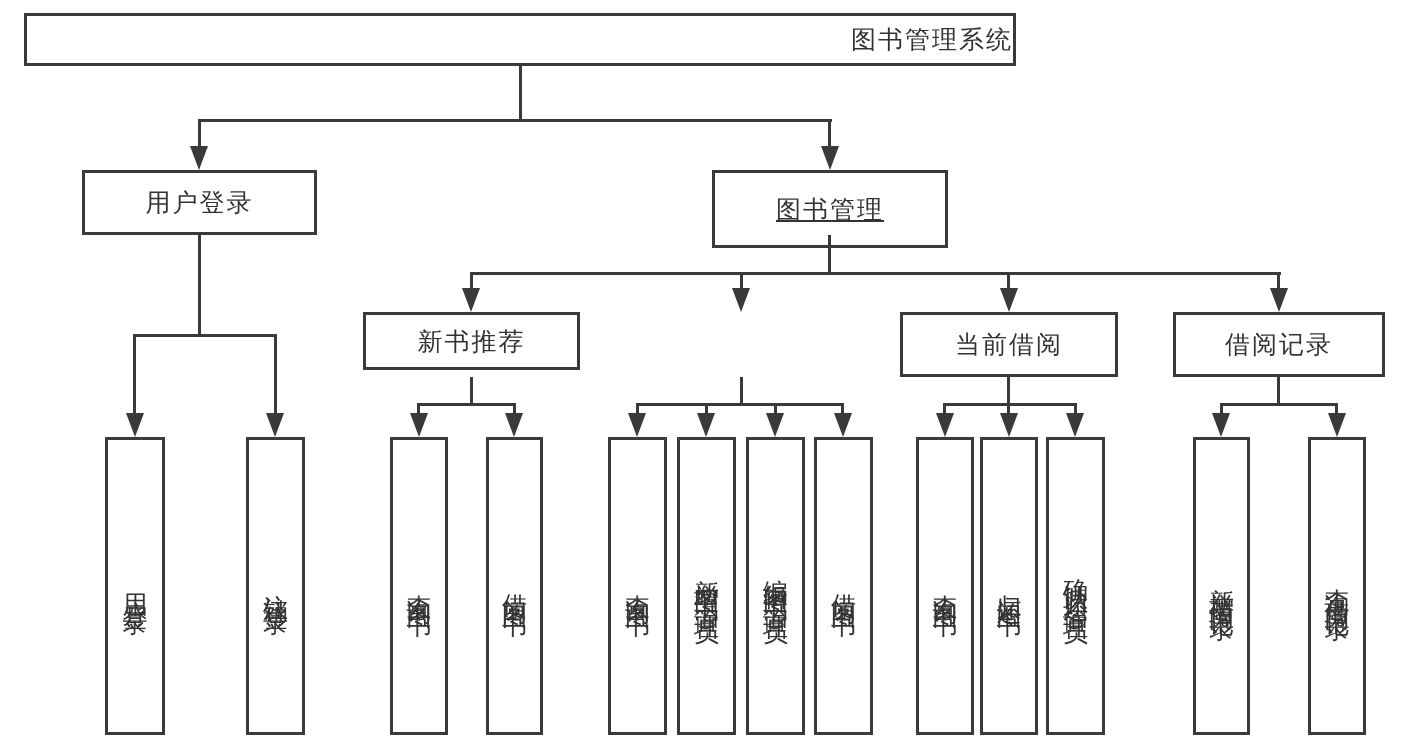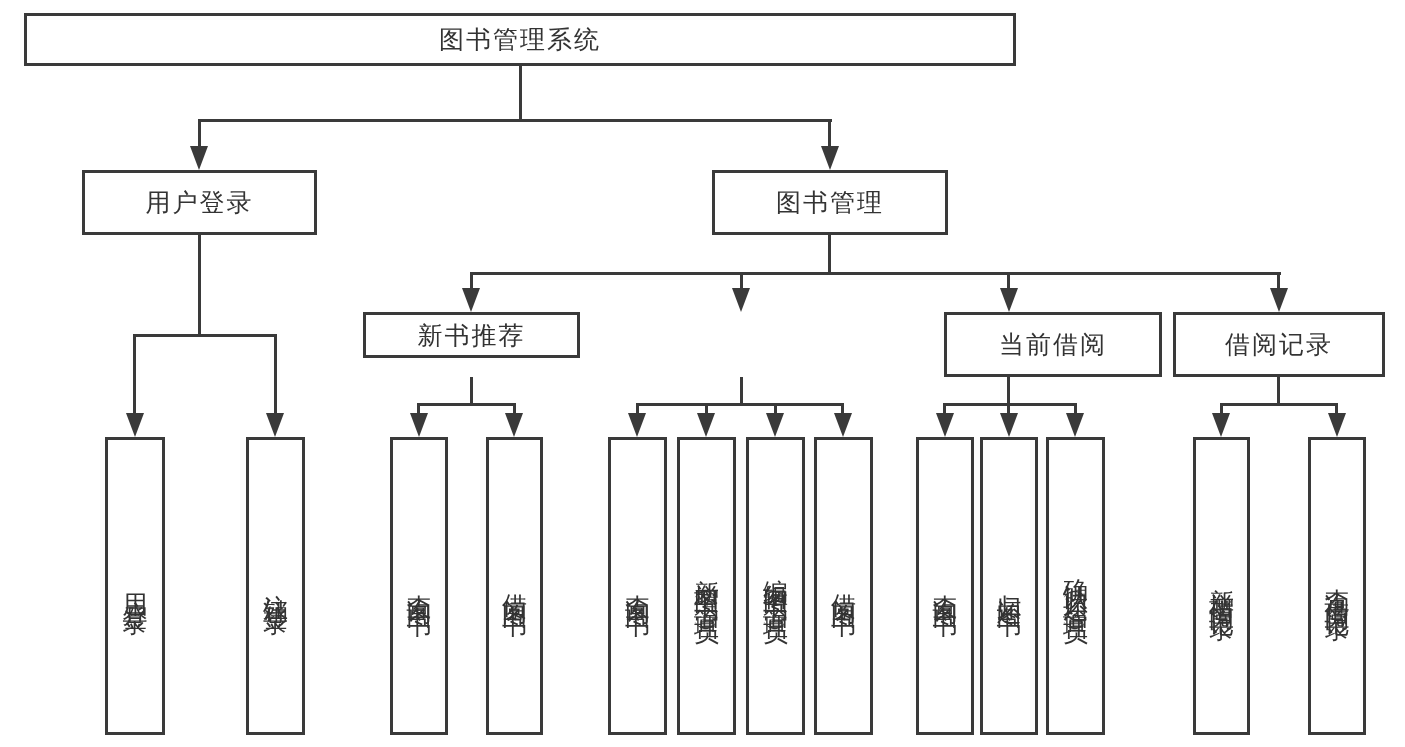--- a/index.html
+++ b/index.html
@@ -40,35 +40,35 @@
     position:absolute;right:13px;top:712px;
     font-size:21px;letter-spacing:1px;color:var(--watermark);
     white-space:nowrap;z-index:5;
   }
 </style>
 </head>
 <body>
 
 <div class="canvas">
 
-  <div class="box" style="left:24px;top:13px;width:992px;height:53px;">
+  <div class="box" style="left:24px;top:13px;width:992px;height:53px;justify-content:flex-end;">
     <span class="hlabel">图书管理系统</span>
   </div>
 
   <div class="vl" style="left:519px;top:66px;height:55px;"></div>
   <div class="hl" style="left:198px;top:119px;width:634px;"></div>
   <div class="vl" style="left:198px;top:119px;height:29px;"></div>
   <div class="arrow" style="left:190px;top:146px;"></div>
   <div class="vl" style="left:828px;top:119px;height:29px;"></div>
   <div class="arrow" style="left:821px;top:146px;"></div>
 
   <div class="box" style="left:82px;top:170px;width:235px;height:65px;">
     <span class="hlabel">用户登录</span>
   </div>
-  <div class="box" style="left:712px;top:170px;width:236px;height:65px;">
+  <div class="box" style="left:712px;top:170px;width:236px;height:78px;text-decoration:underline;">
     <span class="hlabel">图书管理</span>
   </div>
 
   <div class="vl" style="left:198px;top:235px;height:100px;"></div>
   <div class="hl" style="left:133px;top:334px;width:144px;"></div>
   <div class="vl" style="left:133px;top:334px;height:81px;"></div>
   <div class="arrow" style="left:126px;top:413px;"></div>
   <div class="vl" style="left:274px;top:334px;height:81px;"></div>
   <div class="arrow" style="left:266px;top:413px;"></div>
 
@@ -76,24 +76,24 @@
   <div class="hl" style="left:470px;top:272px;width:811px;"></div>
   <div class="vl" style="left:470px;top:272px;height:18px;"></div>
   <div class="arrow" style="left:462px;top:288px;"></div>
   <div class="vl" style="left:740px;top:272px;height:18px;"></div>
   <div class="arrow" style="left:732px;top:288px;"></div>
   <div class="vl" style="left:1007px;top:272px;height:18px;"></div>
   <div class="arrow" style="left:1000px;top:288px;"></div>
   <div class="vl" style="left:1277px;top:272px;height:18px;"></div>
   <div class="arrow" style="left:1270px;top:288px;"></div>
 
-  <div class="box" style="left:363px;top:312px;width:217px;height:46px;">
+  <div class="box" style="left:363px;top:312px;width:217px;height:58px;">
     <span class="hlabel">新书推荐</span>
   </div>
-  <div class="box" style="left:900px;top:312px;width:218px;height:65px;margin-left:44px;">
+  <div class="box" style="left:900px;top:312px;width:218px;height:65px;">
     <span class="hlabel">当前借阅</span>
   </div>
   <div class="box" style="left:1173px;top:312px;width:212px;height:65px;">
     <span class="hlabel">借阅记录</span>
   </div>
 
   <div class="vl" style="left:470px;top:377px;height:27px;"></div>
   <div class="hl" style="left:418px;top:403px;width:98px;"></div>
   <div class="vl" style="left:417px;top:403px;height:12px;"></div>
   <div class="arrow" style="left:410px;top:413px;"></div>

